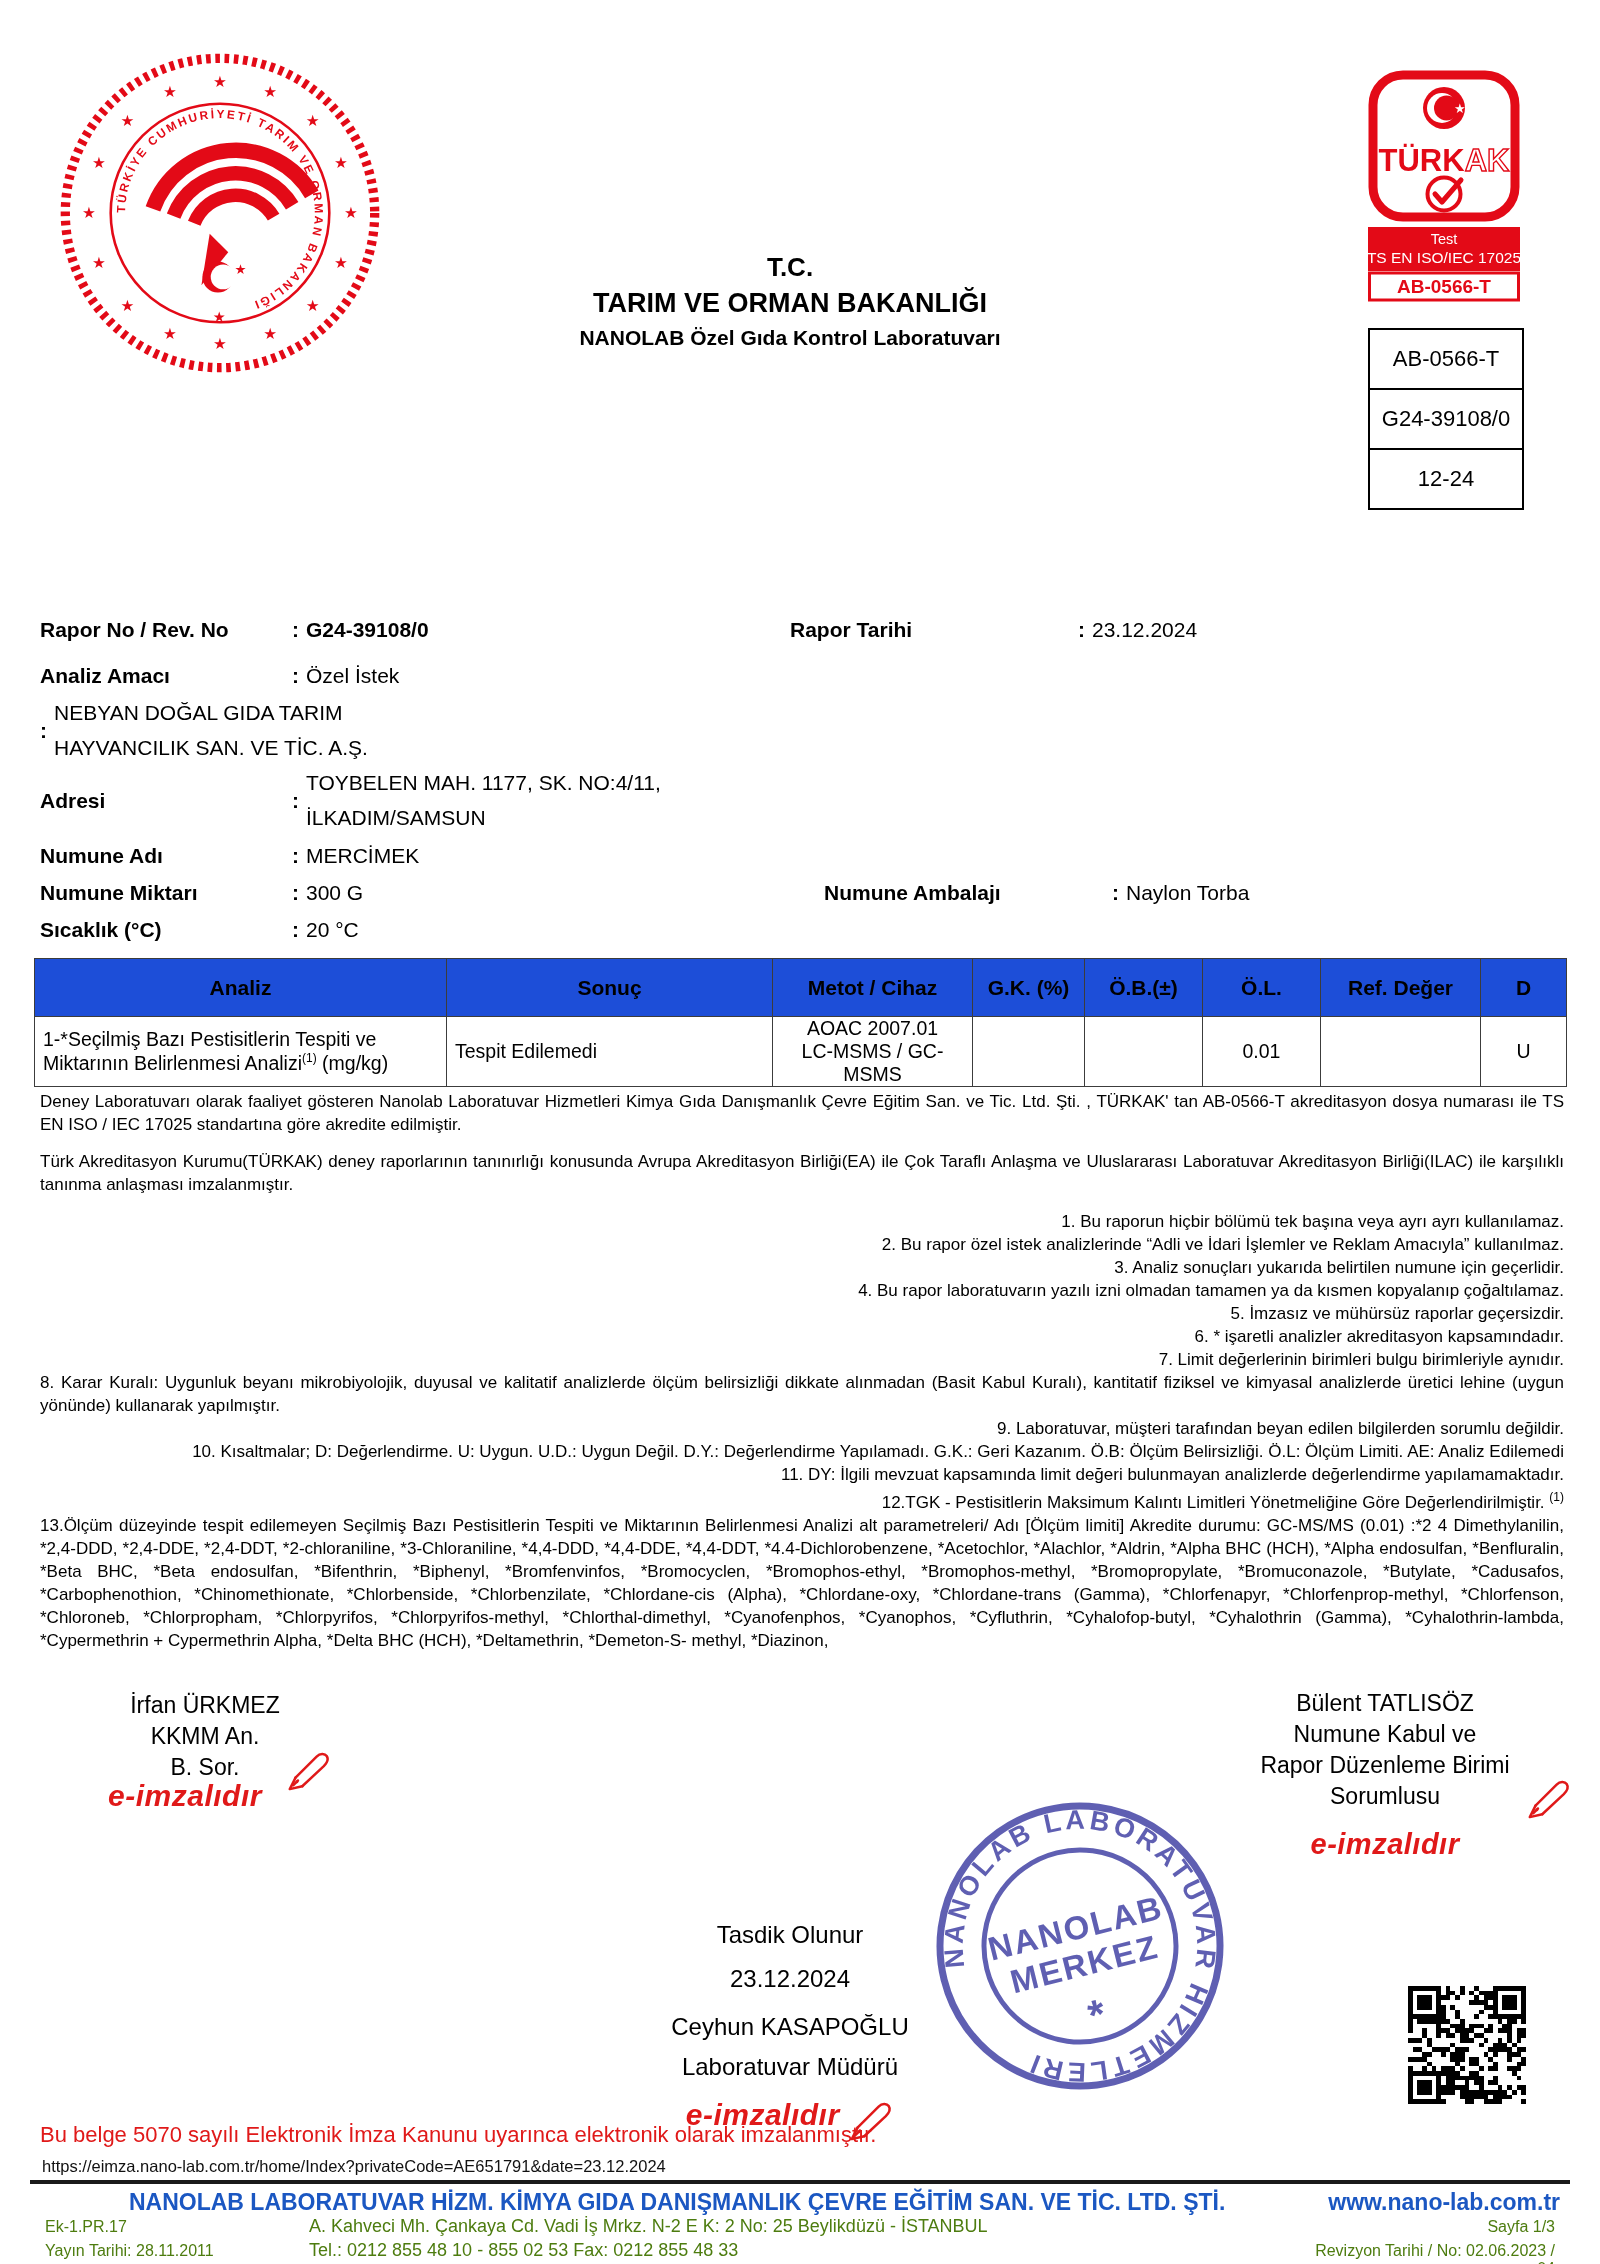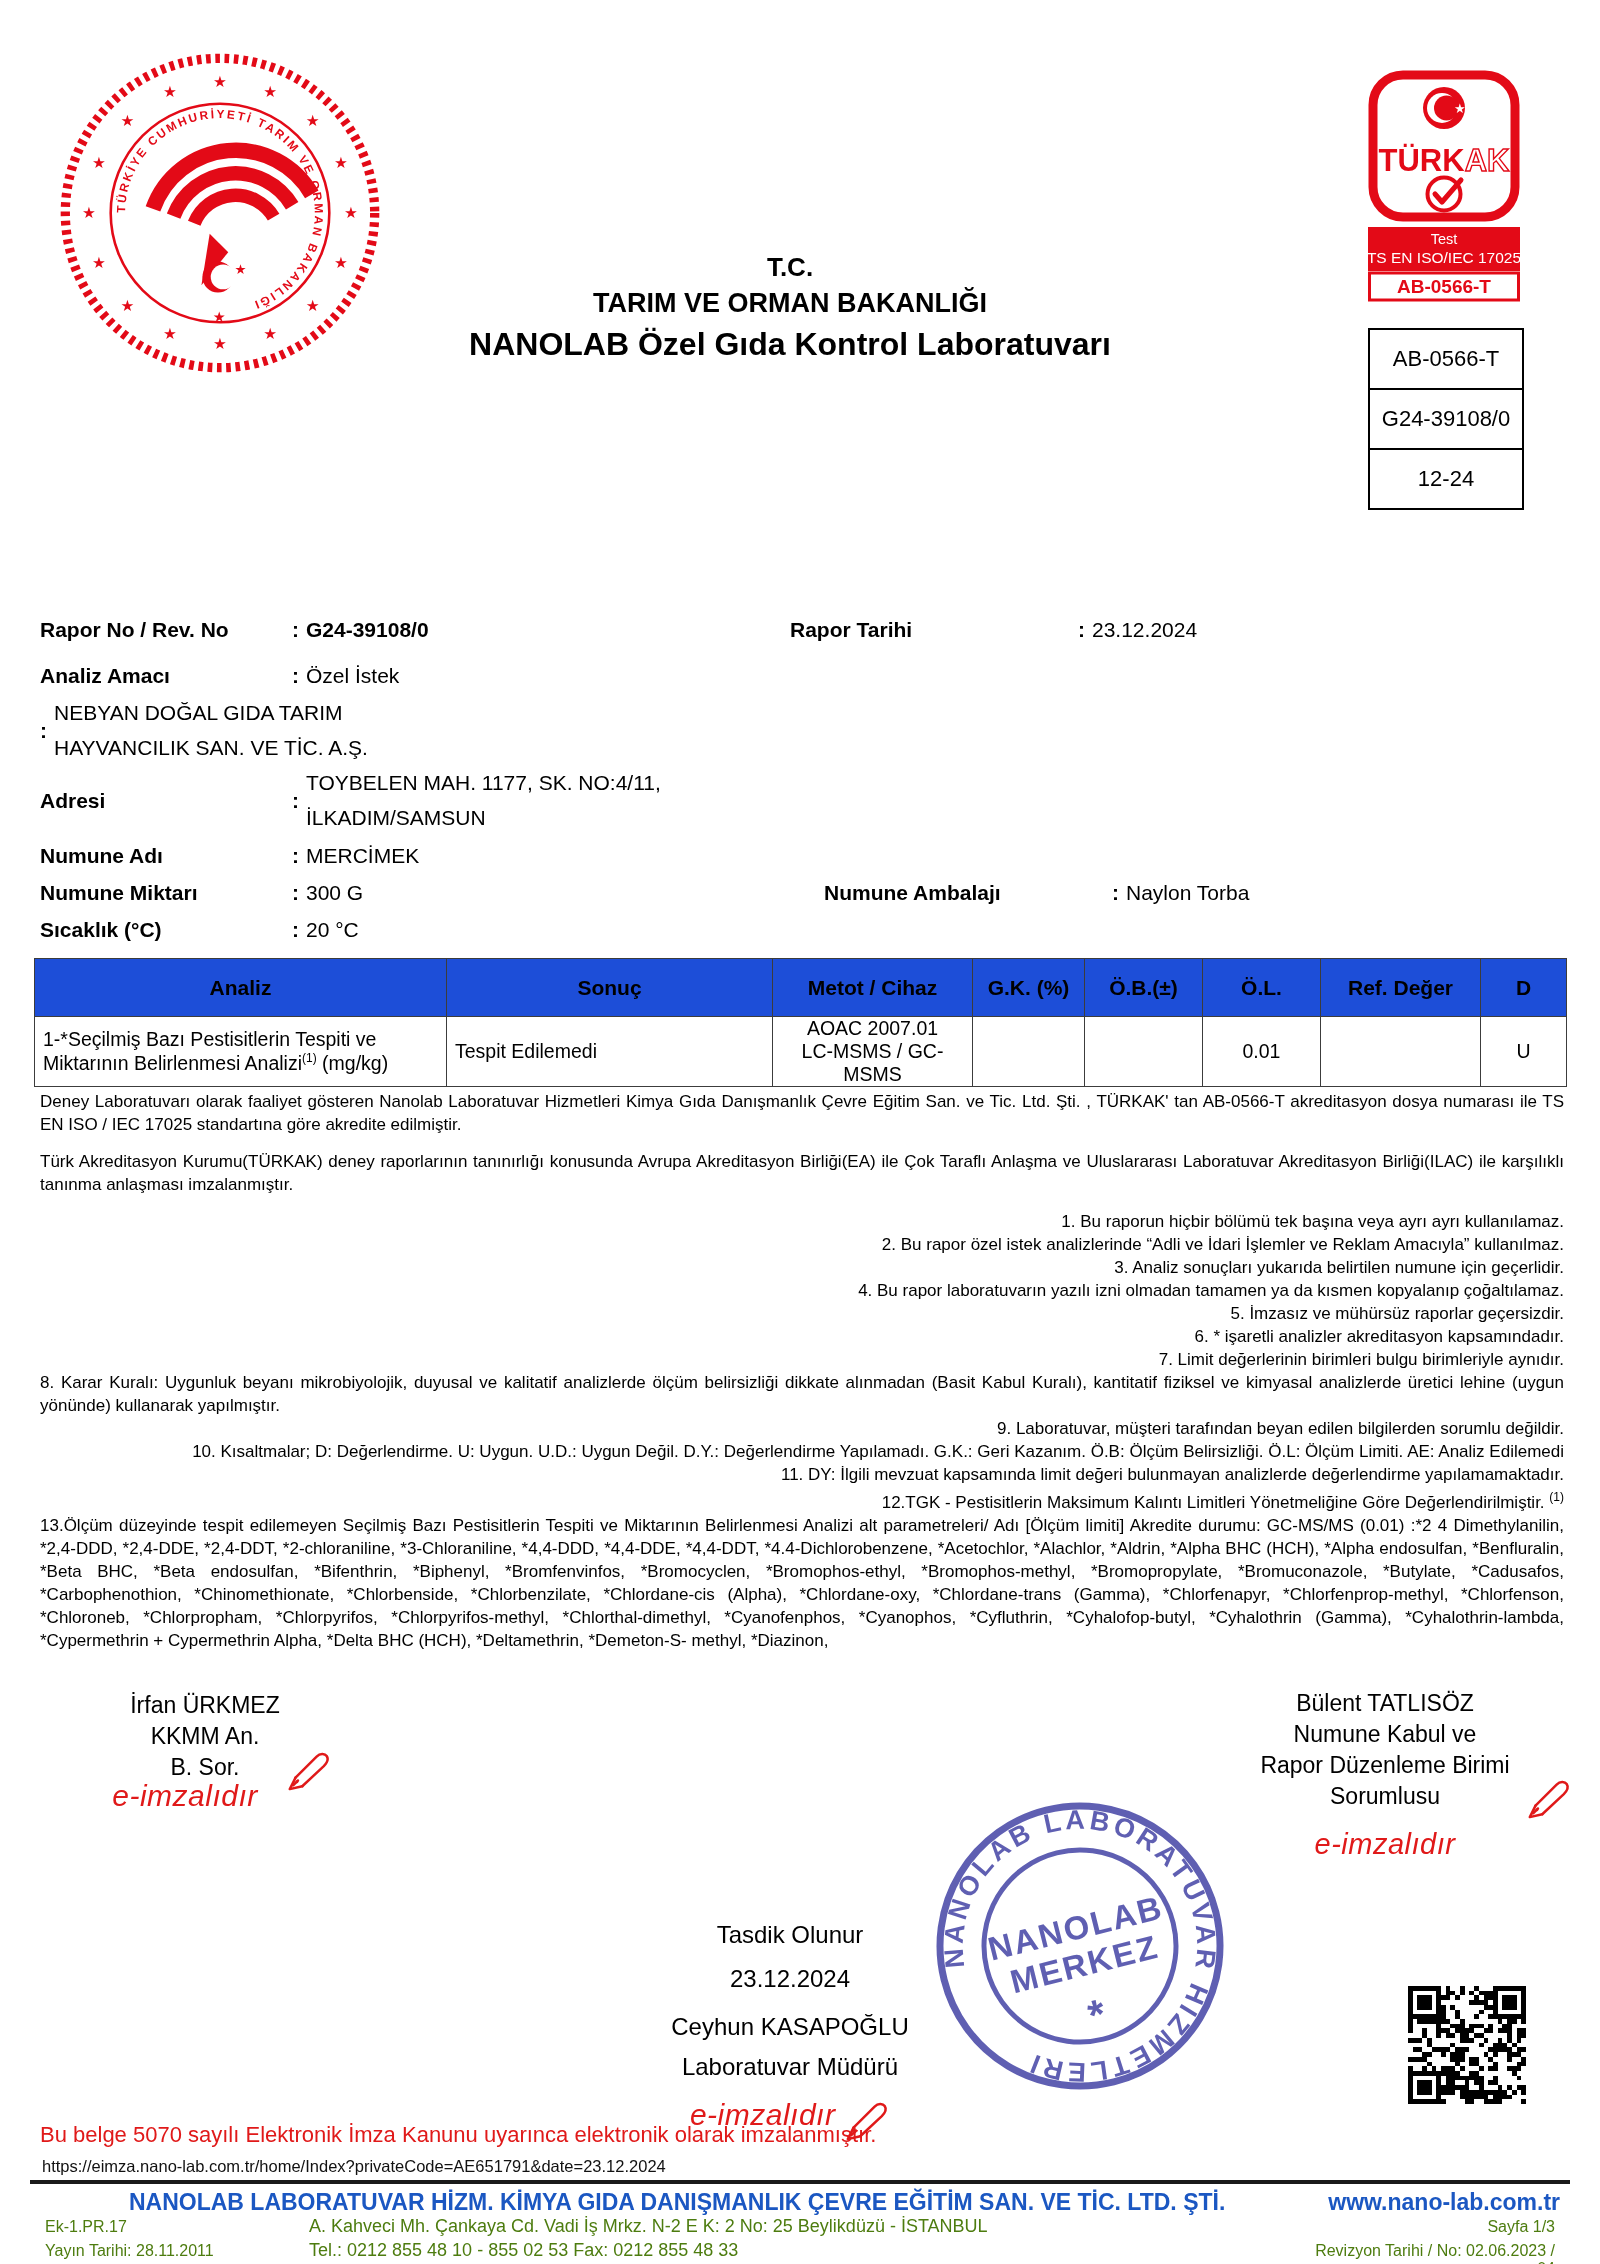--- a/index.html
+++ b/index.html
@@ -4,21 +4,21 @@
 <style>
   html,body{margin:0;padding:0;background:#ffffff;}
   body{font-family:"Liberation Sans", sans-serif;color:#000;}
   .page{position:relative;width:1600px;height:2264px;background:#fff;overflow:hidden;}
 
   
   .ministry-logo{position:absolute;left:55px;top:48px;width:330px;height:330px;}
   .head-block{position:absolute;left:330px;top:252px;width:920px;text-align:center;}
   .head-tc{font-size:26px;font-weight:bold;}
   .head-ministry{font-size:27px;font-weight:bold;margin-top:5px;}
-  .head-lab{font-size:32px;font-weight:bold;margin-top:7px;}
+  .head-lab{font-size:21px;font-weight:bold;margin-top:7px;}
   .head-title{font-size:29px;font-weight:bold;margin-top:32px;}
 
   
   .turkak{position:absolute;left:1368px;top:70px;width:152px;}
   .infobox{position:absolute;left:1368px;top:328px;width:152px;border:2.5px solid #000;}
   .infobox .cell{height:58px;display:flex;align-items:center;justify-content:center;font-size:22px;border-bottom:2.5px solid #000;}
   .infobox .cell:last-child{border-bottom:none;}
 
   
   .meta{position:absolute;left:40px;top:612px;width:1524px;font-size:21px;}
@@ -41,21 +41,21 @@
 
   
   .notes{position:absolute;left:40px;top:1090px;width:1524px;font-size:17px;line-height:23px;}
   .notes p{margin:0 0 14px 0;text-align:justify;}
   .notes .item{text-align:right;}
   .notes .item.just{text-align:justify;}
 
   
   .sig{position:absolute;text-align:center;font-size:23px;}
   .sig .nm{line-height:31px;}
-  .esign{color:#e01919;font-weight:normal;font-style:italic;font-size:30px;letter-spacing:.5px;}
+  .esign{color:#e01919;font-weight:bold;font-style:italic;font-size:30px;letter-spacing:.5px;}
   .pensvg{width:48px;height:46px;vertical-align:middle;}
   .sig-left{left:60px;top:1690px;width:290px;}
   .sig-left .pen{position:absolute;right:18px;top:56px;}
   .sig-left .esign{display:block;margin-top:-4px;margin-right:40px;}
   .sig-right{left:1190px;top:1688px;width:390px;}
   .sig-right .pen{position:absolute;right:8px;top:86px;}
   .sig-right .esign{display:block;margin-top:16px;font-size:29px;}
   .sig-center{left:600px;top:1920px;width:380px;font-size:24px;}
   .sig-center .l{line-height:30px;}
   .sig-center .d{margin-top:14px;}

